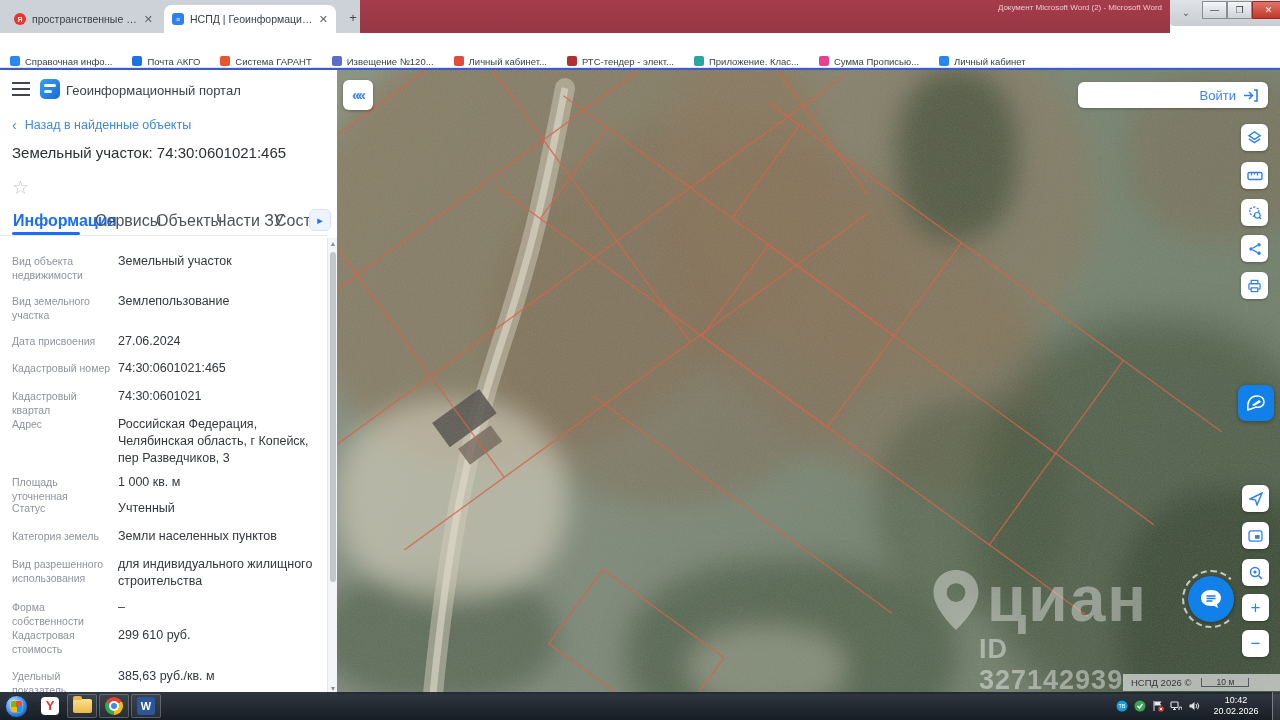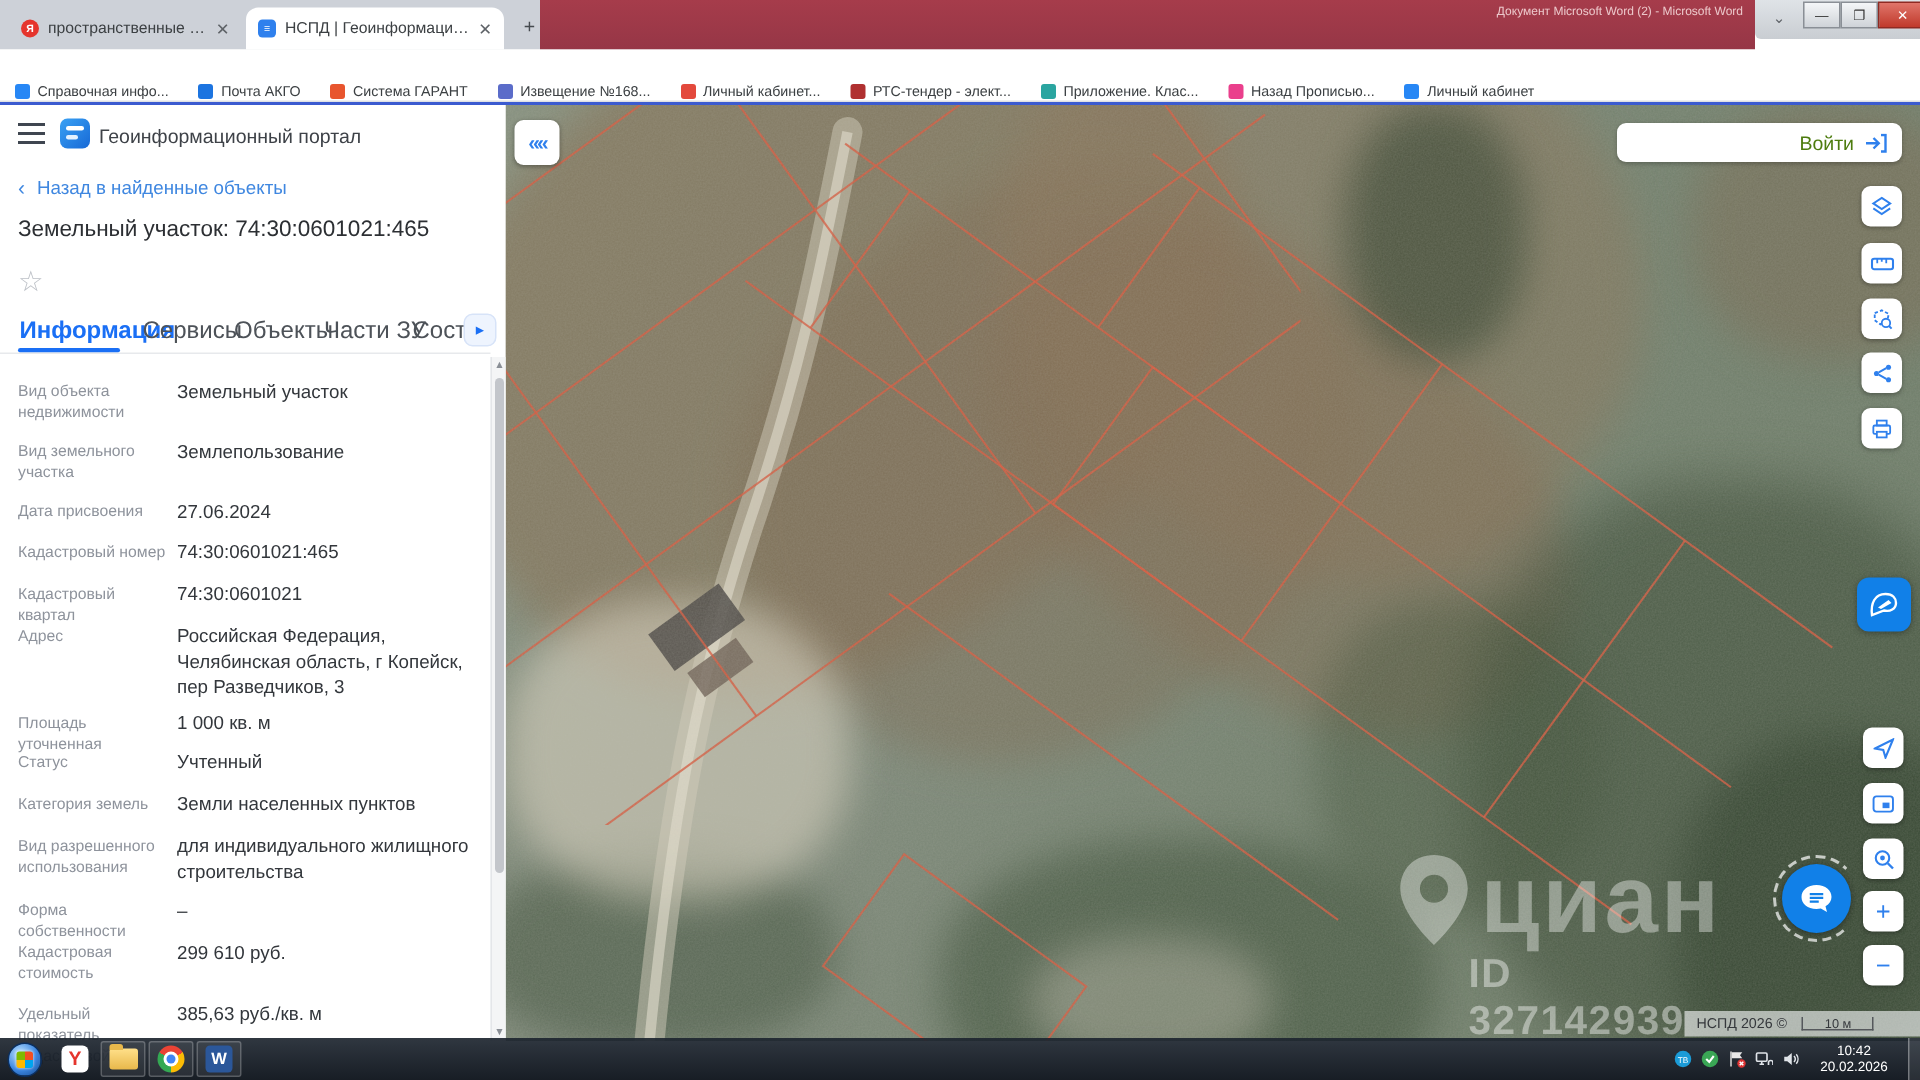--- a/index.html
+++ b/index.html
@@ -67,21 +67,21 @@
   
   #map { left:337px; top:0; width:943px; height:624px; overflow:hidden; background:linear-gradient(120deg,#86907e,#7e897a 35%,#73816e 60%,#6b7a66); }
   .blob { position:absolute; border-radius:45%; filter:blur(13px); }
   .mapsvg { position:absolute; left:0; top:0; }
   .cadline line, .cadline rect, .cadline path { stroke:var(--cadastral); stroke-width:1.4; fill:none; opacity:.8; }
   .parcel { fill:rgba(197,94,197,.38); stroke:var(--parcel); stroke-width:2; opacity:1; }
 
   .mbtn { position:absolute; width:27px; height:27px; background:#fff; border-radius:6px; box-shadow:0 1px 3px rgba(0,0,0,.3); display:flex; align-items:center; justify-content:center; color:#2f80ed; font-size:13px; }
   .mbtn svg { display:block; }
   .collapse-btn { left:6px; top:10px; width:30px; height:30px; font-weight:bold; letter-spacing:-2px; font-size:14px; }
-  .login-btn { left:741px; top:12px; width:190px; height:26px; background:#fff; border-radius:6px; box-shadow:0 1px 3px rgba(0,0,0,.25); display:flex; align-items:center; justify-content:flex-end; gap:7px; padding-right:10px; font-size:13px; color:#4d7c0f; }
+  .login-btn { left:741px; top:12px; width:190px; height:26px; background:#fff; border-radius:6px; box-shadow:0 1px 3px rgba(0,0,0,.25); display:flex; align-items:center; justify-content:flex-end; gap:7px; padding-right:10px; font-size:13px; color:#3b82f6; }
   .tool-blue { position:absolute; left:901px; top:315px; width:36px; height:36px; background:var(--accent); border-radius:8px; box-shadow:0 1px 4px rgba(0,0,0,.35); display:flex; align-items:center; justify-content:center; }
   .chat-btn { position:absolute; left:851px; top:506px; width:46px; height:46px; border-radius:50%; background:var(--accent); box-shadow:0 1px 5px rgba(0,0,0,.4); display:flex; align-items:center; justify-content:center; }
   .chat-ring { position:absolute; left:845px; top:500px; width:58px; height:58px; border-radius:50%; border:2px dashed rgba(255,255,255,.7); border-right-color:transparent; }
 
   .legend-bar { left:6px; top:588px; width:288px; height:32px; background:#fff; border-radius:6px; box-shadow:0 1px 3px rgba(0,0,0,.3); display:flex; align-items:center; justify-content:space-between; padding:0 13px; font-size:14px; color:#2e3338; }
 
   .attrib { left:786px; top:604px; width:157px; height:17px; background:rgba(245,247,248,.62); display:flex; align-items:center; font-size:9.5px; color:#35383c; padding-left:8px; gap:10px; }
   .scalebar { width:48px; height:9px; border-left:1px solid #55585c; border-right:1px solid #55585c; border-bottom:1px solid #55585c; text-align:center; font-size:8.5px; line-height:8px; color:#35383c; }
 
   .wm { left:596px; top:492px; color:rgba(255,255,255,.38); }
@@ -160,37 +160,37 @@
   <span class="bm">
       <i style="background-color: rgb(28, 116, 224);"></i>
       <span>Почта АКГО</span>
     </span>
   <span class="bm">
       <i style="background-color: rgb(232, 85, 46);"></i>
       <span>Система ГАРАНТ</span>
     </span>
   <span class="bm">
       <i style="background-color: rgb(91, 108, 201);"></i>
-      <span>Извещение №168...</span>
+      <span>Извещение №120...</span>
     </span>
   <span class="bm">
       <i style="background-color: rgb(227, 73, 60);"></i>
       <span>Личный кабинет...</span>
     </span>
   <span class="bm">
       <i style="background-color: rgb(176, 48, 48);"></i>
       <span>РТС-тендер - элект...</span>
     </span>
   <span class="bm">
       <i style="background-color: rgb(42, 165, 160);"></i>
       <span>Приложение. Клас...</span>
     </span>
   <span class="bm">
       <i style="background-color: rgb(234, 63, 140);"></i>
-      <span>Назад Прописью...</span>
+      <span>Сумма Прописью...</span>
     </span>
   <span class="bm">
       <i style="background-color: rgb(39, 135, 245);"></i>
       <span>Личный кабинет</span>
     </span>
 </div>
 
 <div class="abs" id="app">
 
   <div class="abs" id="map">

